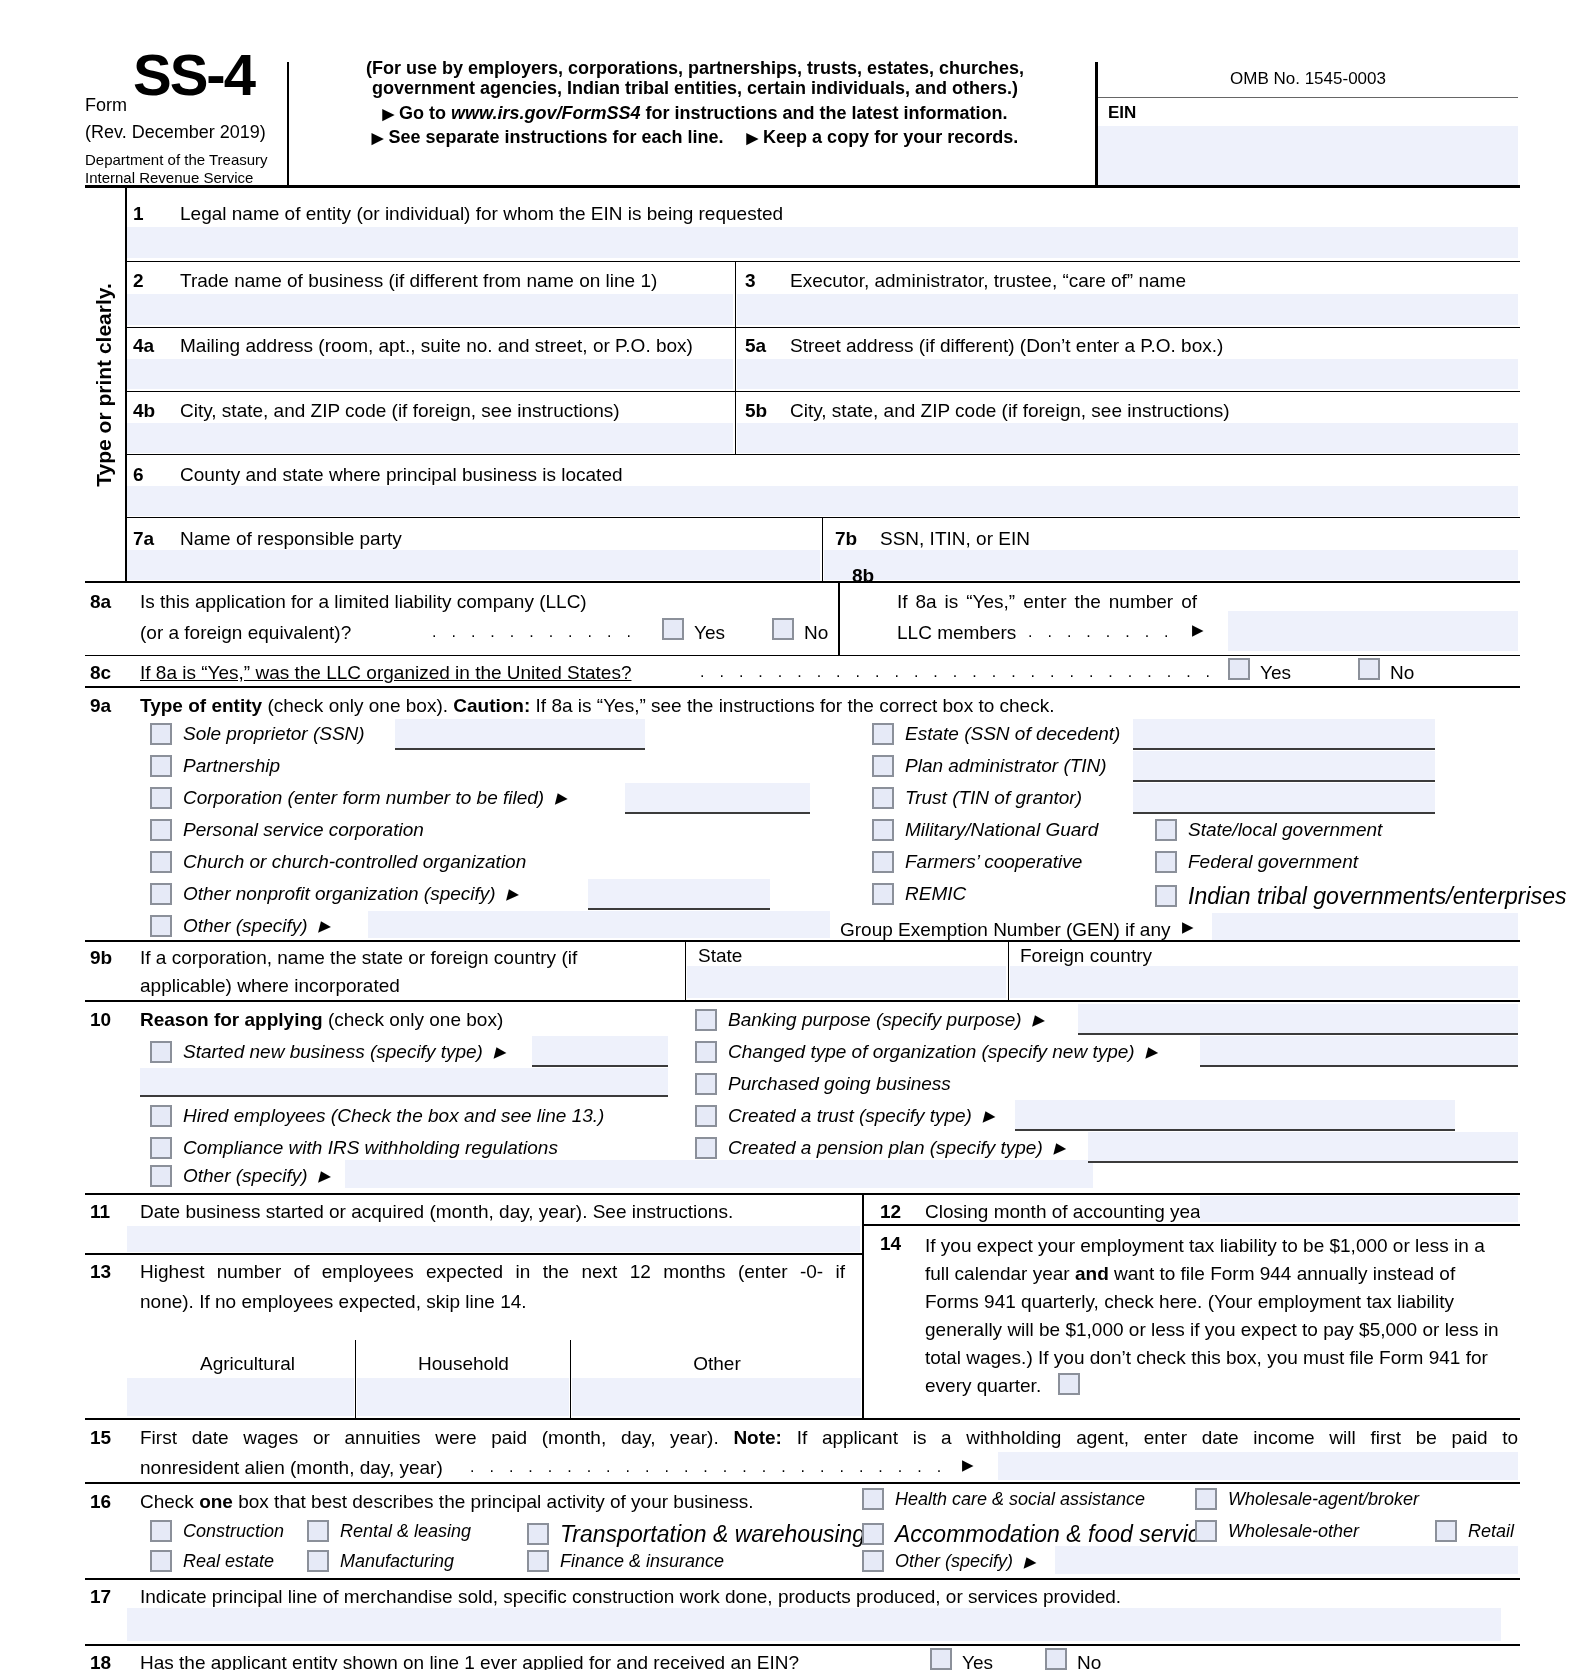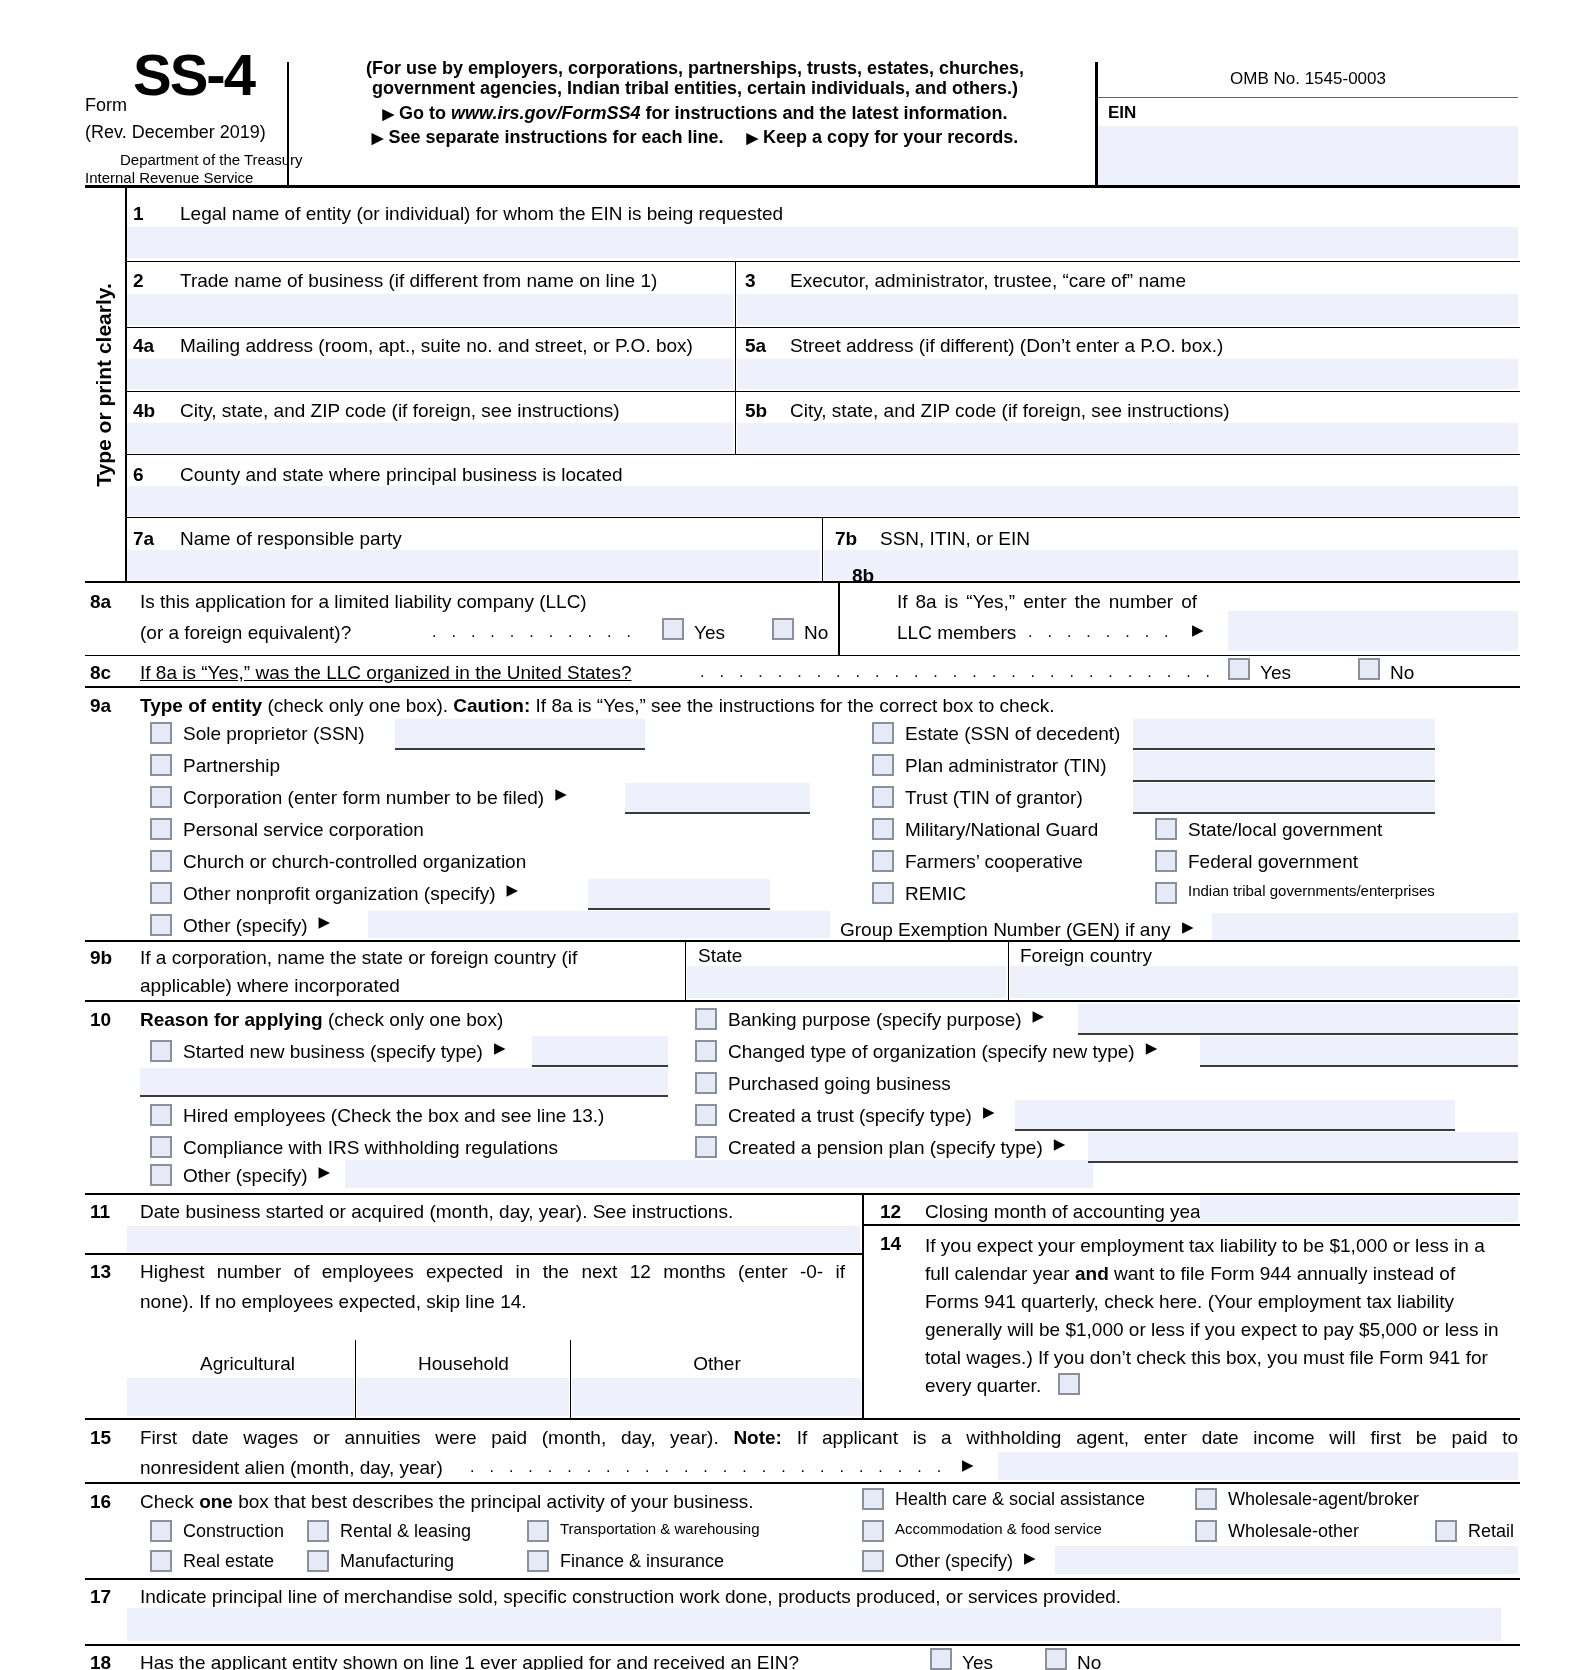--- a/index.html
+++ b/index.html
@@ -1,48 +1,48 @@
 <!DOCTYPE html>
 <html><head>
 <meta charset="utf-8">
 <style>
   html,body{margin:0;padding:0;background:#fff;}
   .page{position:relative;width:1596px;height:1670px;background:#fff;overflow:hidden;
         font-family:"Liberation Sans",sans-serif;color:#000;}
   .abs{position:absolute;}
   .t{font-size:19px;line-height:1.25;white-space:nowrap;}
   .t18{font-size:18px;}
-  .t17{font-size:15px;}
+  .t17{font-size:23px;}
   .b{font-weight:700;}
   .i{font-style:italic;}
   .band{background:#eef1fb;}
   .ul{border-bottom:2px solid #3b3b3b;}
   .hl{background:#000;}
   .vl{background:#000;}
   .cb{display:inline-block;width:18px;height:18px;background:#e6eaf7;border:2px solid #8b909a;flex:none;box-sizing:content-box;}
-  .opt{display:flex;gap:11px;}
+  .opt{display:flex;align-items:center;gap:11px;font-style:italic;}
   .arrow{font-size:15px;line-height:1;}
   .dots{overflow:hidden;white-space:nowrap;letter-spacing:15px;font-size:16px;}
   .just{text-align:justify;text-align-last:justify;white-space:normal;}
   .wrap{white-space:normal;}
   .rot{transform:rotate(-90deg);transform-origin:center;font-weight:700;font-size:21px;
        text-align:center;white-space:nowrap;}
   .hdrC{text-align:center;font-weight:700;}
   .hdrC .title{font-size:30px;line-height:1.05;}
   .hdrC .sub{font-size:18px;line-height:1.13;}
 </style>
 </head>
 <body>
 
 <div class="page">
 
   <span class="abs t18" style="left:85px;top:95px;">Form</span>
   <span class="abs b" style="left:133px;top:46px;font-size:58px;line-height:1;letter-spacing:-2px;">SS-4</span>
   <span class="abs t18" style="left:85px;top:122px;">(Rev. December 2019)</span>
-  <span class="abs" style="left:85px;top:151px;font-size:15px;margin-left:35px;">Department of the Treasury</span>
+  <span class="abs" style="left:85px;top:151px;font-size:15px;">Department of the Treasury</span>
   <span class="abs" style="left:85px;top:169px;font-size:15px;">Internal Revenue Service</span>
 
   <div class="abs vl" style="left:287px;top:62px;width:2px;height:123px;"></div>
 
   <div class="abs hdrC" style="left:300px;top:54px;width:790px;">
     <div class="sub" style="margin-top:4px;">
       <span>(For use by employers, corporations, partnerships, trusts, estates, churches,</span><br>
       <span>government agencies, Indian tribal entities, certain individuals, and others.)</span>
     </div>
     <div class="sub" style="margin-top:4px;">

